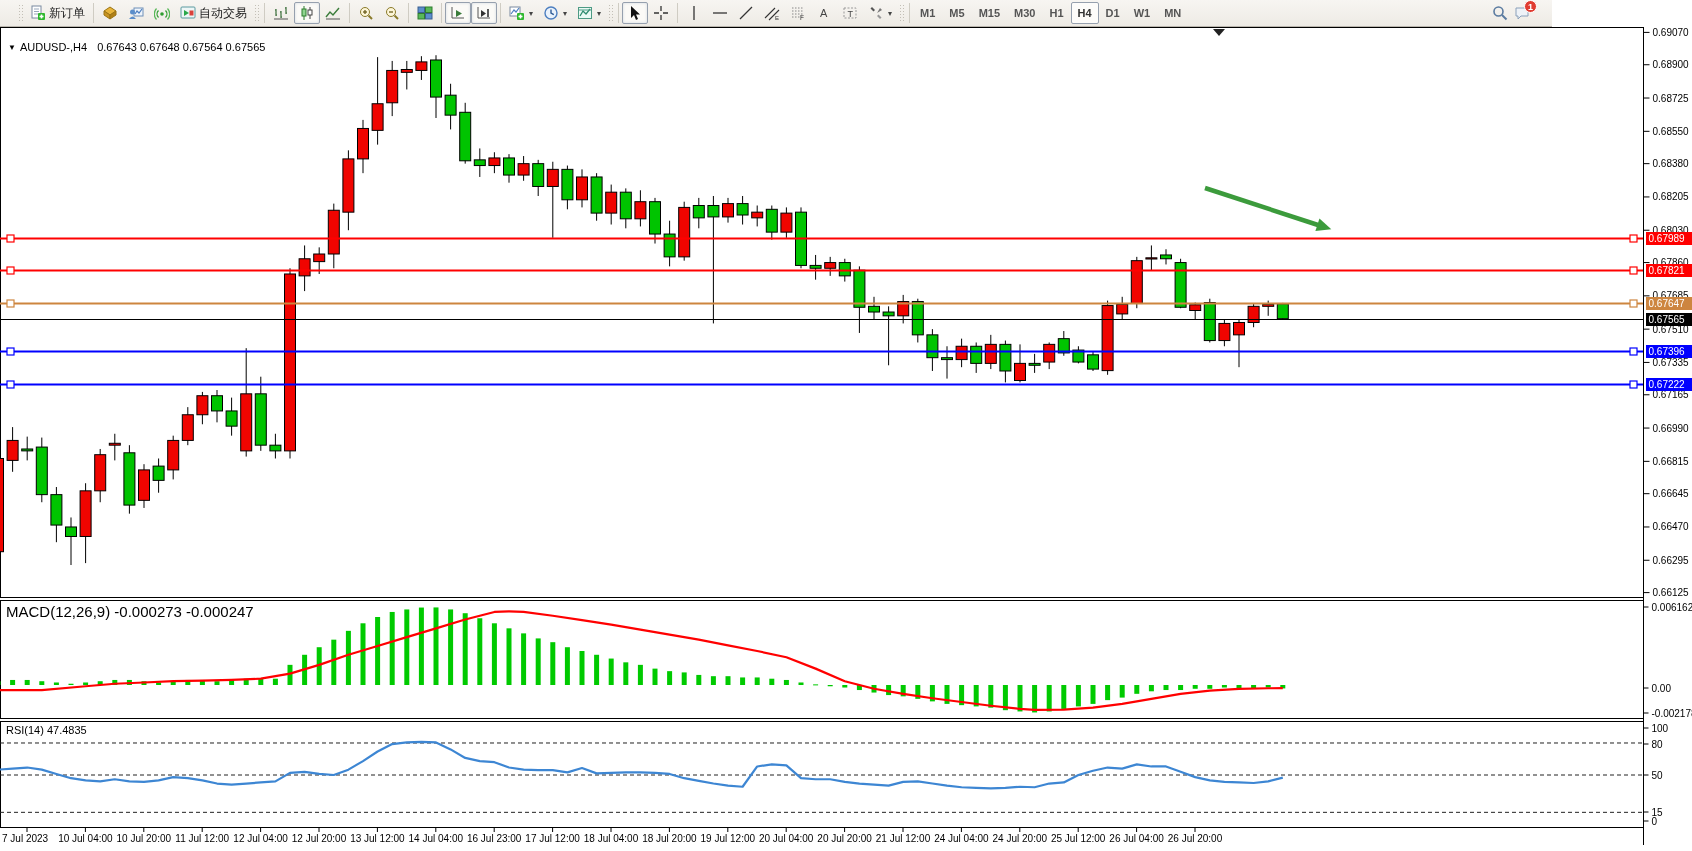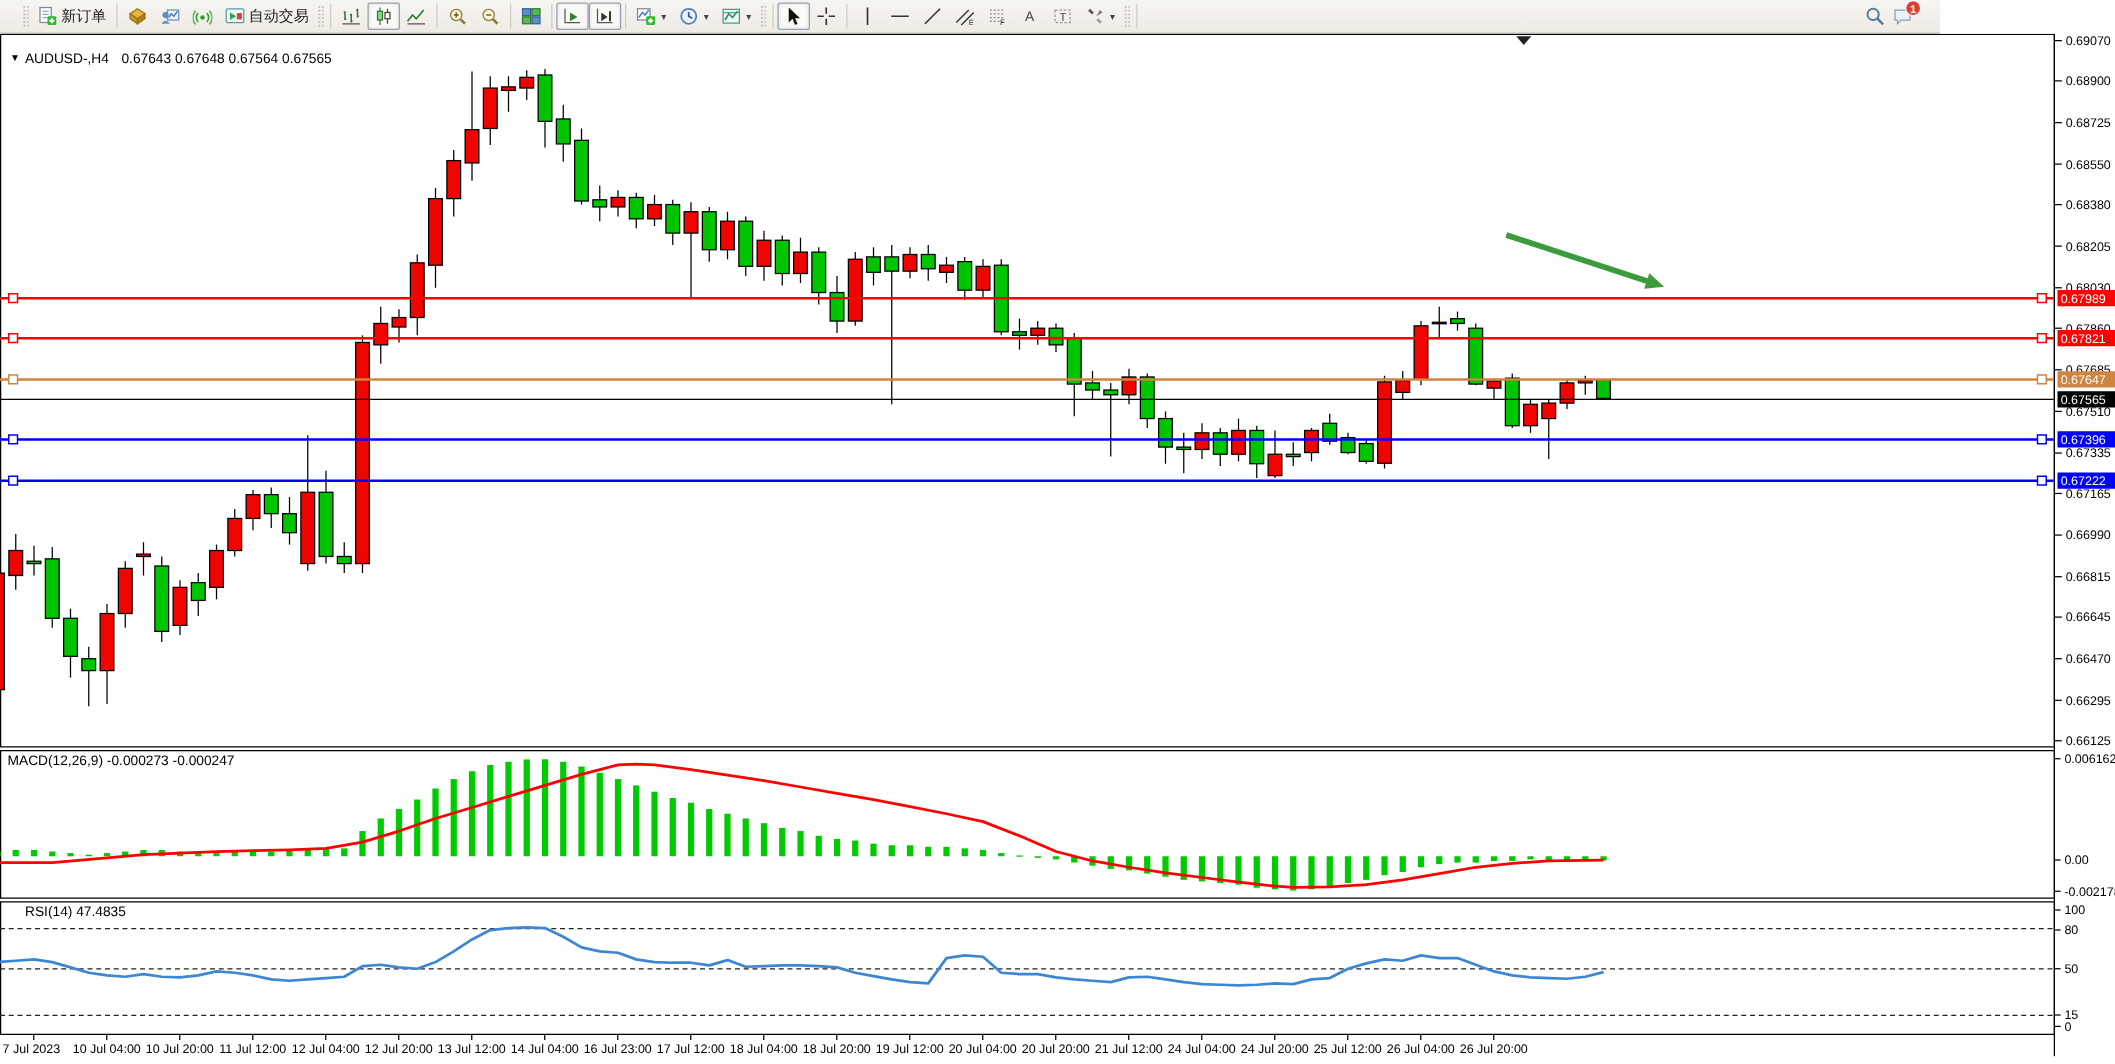--- a/index.html
+++ b/index.html
@@ -23,22 +23,22 @@
   .right-icons { margin-left:auto; display:flex; align-items:center; gap:6px; padding-right:6px; }
   .badge { position:absolute; top:-5px; right:-7px; width:13px; height:13px; border-radius:50%;
     background:#e03c31; color:#fff; font-size:9px; font-weight:bold;
     display:flex; align-items:center; justify-content:center; border:1px solid #fff; }
   .chat-wrap { position:relative; }
   
   #chart-area { position:absolute; left:0; top:27px; width:1692px; height:824px; }
   .overlay { position:absolute; color:#000; white-space:nowrap; z-index:5; }
   #chart-header { left:8px; top:14px; font-size:11px; }
   #chart-header .sym { margin-right:10px; }
-  #macd-label { left:6px; top:576px; font-size:11px; }
-  #rsi-label  { left:20px; top:697px; font-size:11px; }
+  #macd-label { left:6px; top:576px; font-size:15px; }
+  #rsi-label  { left:6px; top:697px; font-size:11px; }
   .tri { font-size:8px; margin-right:4px; vertical-align:1px; }
   svg text { font-family:"Liberation Sans", sans-serif; }
   .icon16 { width:16px; height:16px; display:block; }
 </style>
 </head>
 <body>
 
 <div class="toolbar">
   <div class="grip"></div>
 
@@ -233,20 +233,31 @@
     <svg class="icon16" viewBox="0 0 16 16">
       <polygon points="4,2 7,5 5.5,6.5 2.5,3.5" fill="#555"></polygon>
       <polygon points="12,14 9,11 10.5,9.5 13.5,12.5" fill="#999"></polygon>
       <polygon points="12,3 14,5 9,8" fill="#777"></polygon>
     </svg>
     <span class="caret">▾</span>
   </div>
 
   <div class="grip"></div>
   <div class="sep"></div>
+  <div id="tf-group" style="display:flex;">
+      <div class="tf-btn">M1</div>
+      <div class="tf-btn">M5</div>
+      <div class="tf-btn">M15</div>
+      <div class="tf-btn">M30</div>
+      <div class="tf-btn">H1</div>
+      <div class="tf-btn active">H4</div>
+      <div class="tf-btn">D1</div>
+      <div class="tf-btn">W1</div>
+      <div class="tf-btn">MN</div>
+    </div>
 
   <div class="right-icons">
     <svg class="icon16" viewBox="0 0 16 16">
       <circle cx="6.5" cy="6.5" r="4.5" fill="none" stroke="#5b7ba0" stroke-width="1.6"></circle>
       <line x1="10" y1="10" x2="14.5" y2="14.5" stroke="#5b7ba0" stroke-width="2"></line>
     </svg>
     <div class="chat-wrap">
       <svg class="icon16" viewBox="0 0 16 16">
         <path d="M2 3 h12 v8 h-7 l-3 3 v-3 h-2 z" fill="#eef2f7" stroke="#8aa0ba"></path>
       </svg>

